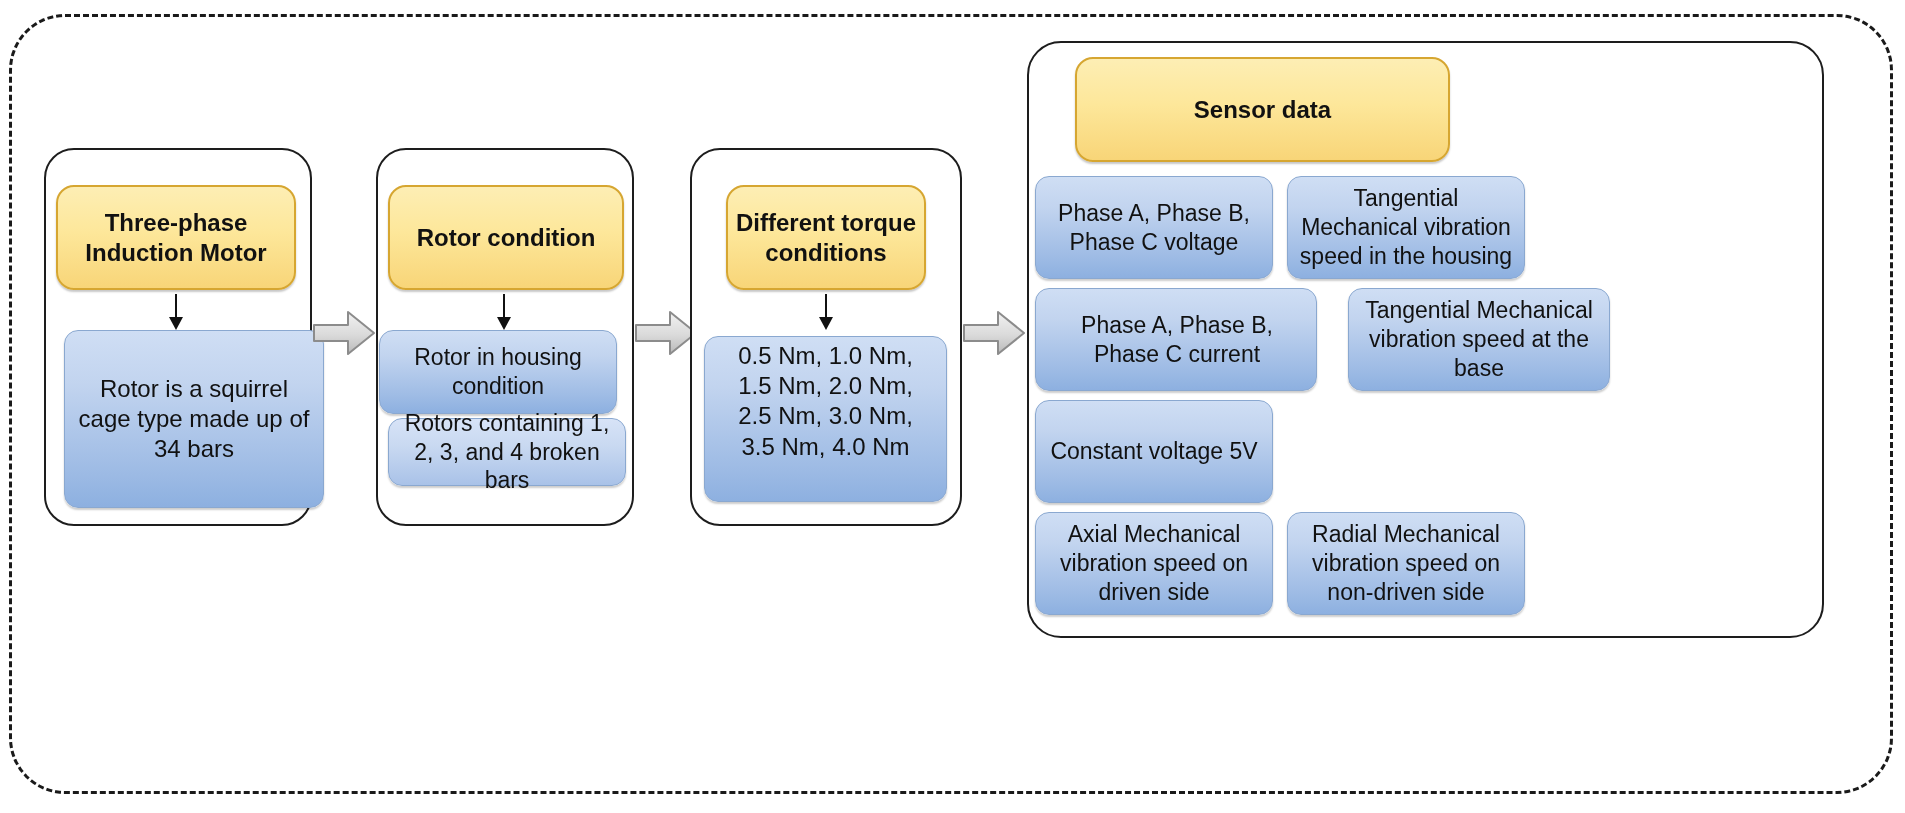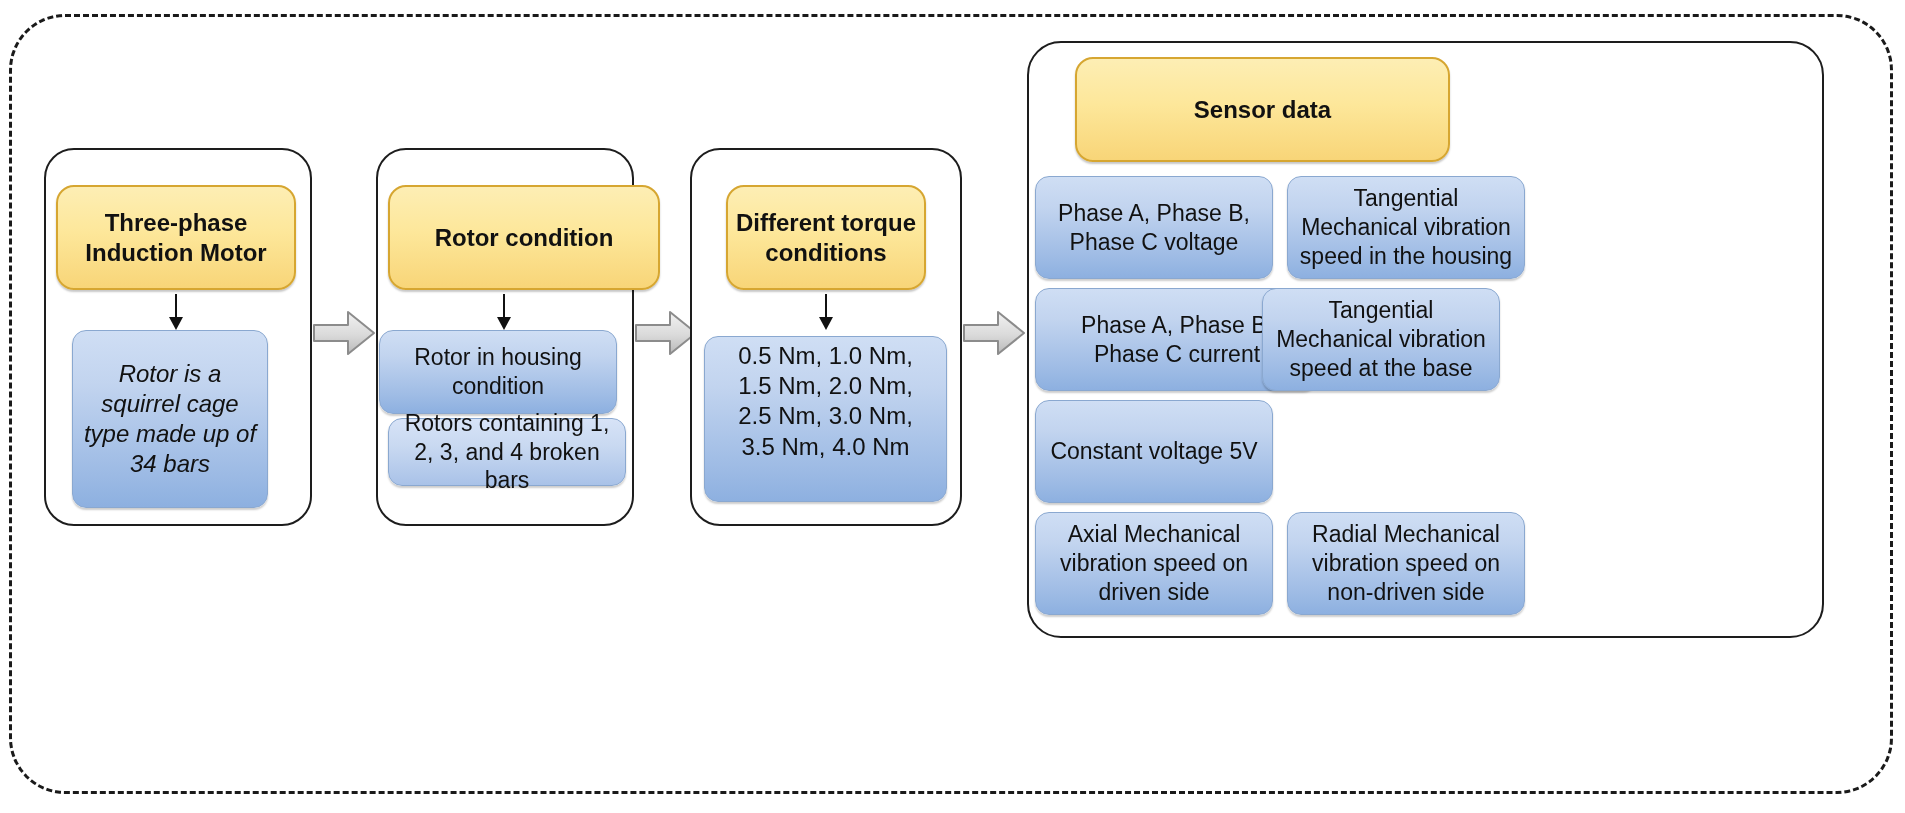--- a/index.html
+++ b/index.html
@@ -116,39 +116,39 @@
 
   <div class="group-panel" style="left:44px; top:148px; width:268px; height:378px;">
   </div>
 
   <div class="yellow-box t-14" style="left:56px; top:185px; width:240px; height:105px;">
     <span>Three-phase Induction Motor</span>
   </div>
 
   <div class="down-arrow" style="left:175px; top:294px; height:24px;"></div>
 
-  <div class="blue-box t-14" style="left:72px; top:330px; width:196px; height:178px;font-style:italic;">
+  <div class="blue-box t-14" style="left:64px; top:330px; width:260px; height:178px;">
     <span>Rotor is a squirrel cage type made up of 34 bars</span>
   </div>
 
   <svg class="block-arrow" style="left:312px; top:308px;" width="64" height="50" viewBox="0 0 64 50">
     <defs>
       <linearGradient id="ag1" x1="0" y1="0" x2="0" y2="1">
         <stop offset="0%" stop-color="#f2f2f2"></stop>
         <stop offset="55%" stop-color="#dadada"></stop>
         <stop offset="100%" stop-color="#b9b9b9"></stop>
       </linearGradient>
     </defs>
     <path d="M2,17 L36,17 L36,4 L62,25 L36,46 L36,33 L2,33 Z" fill="url(#ag1)" stroke="#8c8c8c" stroke-width="2" stroke-linejoin="round"></path>
   </svg>
 
   <div class="group-panel" style="left:376px; top:148px; width:258px; height:378px;">
   </div>
 
-  <div class="yellow-box t-14" style="left:388px; top:185px; width:272px; height:105px;">
+  <div class="yellow-box t-14" style="left:388px; top:185px; width:236px; height:105px;">
     <span>Rotor condition</span>
   </div>
 
   <div class="down-arrow" style="left:503px; top:294px; height:24px;"></div>
 
   <div class="blue-box t-13" style="left:379px; top:330px; width:238px; height:84px;">
     <span>Rotor in housing condition</span>
   </div>
 
   <div class="blue-box light t-13" style="left:388px; top:418px; width:238px; height:68px;">
@@ -209,20 +209,20 @@
   <div class="blue-box t-13" style="left:1035px; top:400px; width:238px; height:103px;">
     <span>Constant voltage 5V</span>
   </div>
   <div class="blue-box t-13" style="left:1287px; top:176px; width:238px; height:103px;">
     <span>Tangential Mechanical vibration speed in the housing</span>
   </div>
 
   <div class="blue-box t-13" style="left:1035px; top:512px; width:238px; height:103px;">
     <span>Axial Mechanical vibration speed on driven side</span>
   </div>
-  <div class="blue-box t-13" style="left:1262px; top:288px; width:238px; height:103px;">
+  <div class="blue-box t-13" style="left:1348px; top:288px; width:262px; height:103px;">
     <span>Tangential Mechanical vibration speed at the base</span>
   </div>
   <div class="blue-box t-13" style="left:1287px; top:512px; width:238px; height:103px;">
     <span>Radial Mechanical vibration speed on non-driven side</span>
   </div>
 
 </div>
 
 </body></html>

